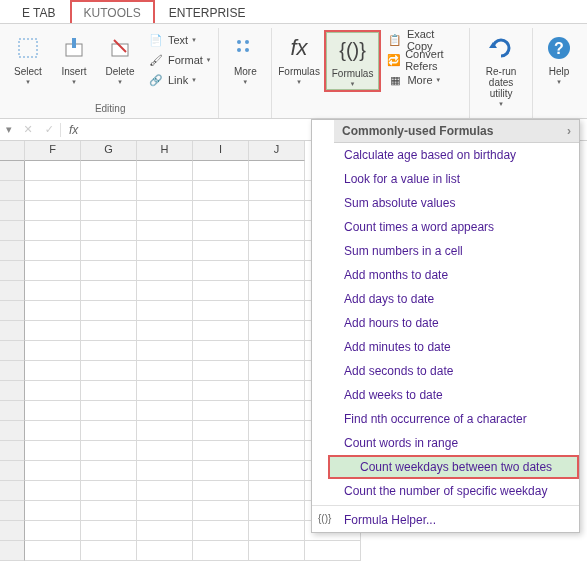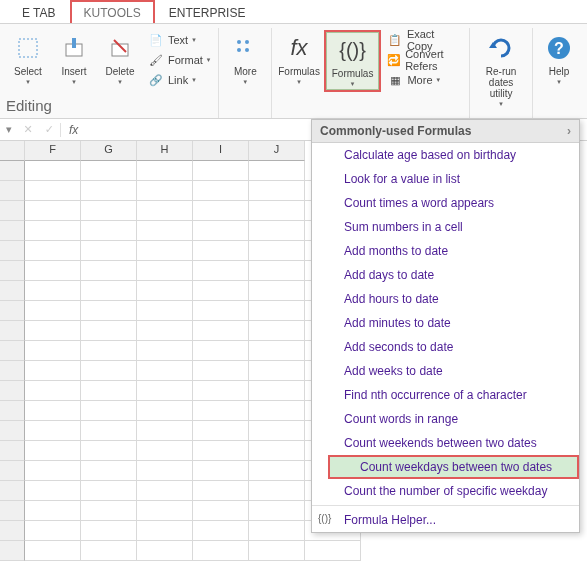--- a/index.html
+++ b/index.html
@@ -7,21 +7,21 @@
 
 
 .tabs { display: flex; border-bottom: 1px solid #d4d4d4; padding-left: 8px; height: 24px; }
 .tab { padding: 4px 12px 3px; font-size: 12px; color: #444; cursor: pointer; border: 2px solid transparent; }
 .tab.active { color: #737373; border: 2px solid #e05a5a; border-bottom: none; background: #fff; }
 
 
 .ribbon { display: flex; border-bottom: 1px solid #d4d4d4; height: 95px; background: #f9f9f9; padding: 4px 2px 0; }
 .group { padding: 2px 4px; border-right: 1px solid #e0e0e0; display: flex; flex-direction: column; justify-content: space-between; }
 .group-row { display: flex; gap: 2px; }
-.group-label { text-align: left; font-size: 15px; color: #666; padding: 2px 0; }
+.group-label { text-align: center; font-size: 10px; color: #666; padding: 2px 0; }
 
 .big-btn { display: flex; flex-direction: column; align-items: center; padding: 2px 6px; cursor: pointer; min-width: 40px; }
 .big-btn .iconbox { width: 32px; height: 32px; display: flex; align-items: center; justify-content: center; margin-bottom: 2px; }
 .big-btn .label { font-size: 10px; color: #444; text-align: center; line-height: 1.1; }
 .big-btn .caret { font-size: 7px; color: #666; margin-top: 1px; }
 
 .small-btn { display: flex; align-items: center; gap: 4px; padding: 1px 4px; cursor: pointer; font-size: 11px; height: 20px; }
 .small-btn .sicon { width: 16px; height: 16px; display: flex; align-items: center; justify-content: center; }
 .small-btn .caret { font-size: 7px; color: #666; }
 
@@ -39,21 +39,21 @@
 .grid { position: relative; background: #fff; }
 .col-headers { display: flex; height: 20px; }
 .col-h { width: 56px; border-right: 1px solid #d9d9d9; border-bottom: 1px solid #b0b0b0; text-align: center; font-size: 11px; color: #444; padding-top: 2px; background: #f0f0f0; }
 .col-h.first { width: 25px; background: #f0f0f0; }
 .rows .row { display: flex; height: 20px; }
 .rows .cell { width: 56px; border-right: 1px solid #d9d9d9; border-bottom: 1px solid #d9d9d9; }
 .rows .cell.first { width: 25px; background: #f0f0f0; border-right: 1px solid #b0b0b0; }
 
 
 .dropdown { position: absolute; top: 119px; left: 311px; width: 269px; background: #fff; border: 1px solid #c0c0c0; box-shadow: 2px 2px 6px rgba(0,0,0,0.2); z-index: 10; }
-.dropdown-header { background: #e8e8e8; padding: 4px 8px; font-weight: bold; font-size: 12px; color: #555; border-bottom: 1px solid #d0d0d0; display: flex; justify-content: space-between; }
+.dropdown-header { background: #e8e8e8; padding: 4px 8px; font-weight: bold; font-size: 12px; color: #555; border-bottom: 1px solid #d0d0d0; display: flex; justify-content: space-between; margin-left: 22px; }
 .menu-item { padding: 5px 8px 5px 32px; font-size: 12px; color: #4c1d95; cursor: pointer; position: relative; }
 .menu-item.hl { background: #d4ecd4; border: 2px solid #e05a5a; padding: 3px 6px 3px 30px; margin-left: 16px; }
 .menu-sep { border-top: 1px solid #e0e0e0; margin: 2px 0; }
 .menu-item.helper::before { content: "{()}"; position: absolute; left: 6px; font-size: 10px; color: #666; }
 .menu-item.helper { padding-left: 32px; }
 </style>
 </head>
 <body>
 
 <div class="tabs">
@@ -405,29 +405,29 @@
 </div>
 
 <div class="dropdown">
   <div class="dropdown-header">
     <span>Commonly-used Formulas</span>
       <span style="color:#888">›</span>
   </div>
   <div id="menu-items">
       <div class="menu-item">Calculate age based on birthday</div>
       <div class="menu-item">Look for a value in list</div>
+      <div class="menu-item">Sum absolute values</div>
       <div class="menu-item">Count times a word appears</div>
       <div class="menu-item">Sum numbers in a cell</div>
       <div class="menu-item">Add months to date</div>
       <div class="menu-item">Add days to date</div>
       <div class="menu-item">Add hours to date</div>
       <div class="menu-item">Add minutes to date</div>
       <div class="menu-item">Add seconds to date</div>
       <div class="menu-item">Add weeks to date</div>
       <div class="menu-item">Find nth occurrence of a character</div>
       <div class="menu-item">Count words in range</div>
-      <div class="menu-item">Count weekends between two dates</div>
       <div class="menu-item hl">Count weekdays between two dates</div>
       <div class="menu-item">Count the number of specific weekday</div>
     </div>
   <div class="menu-sep"></div>
   <div class="menu-item helper">Formula Helper...</div>
 </div>
 
 </body></html>

